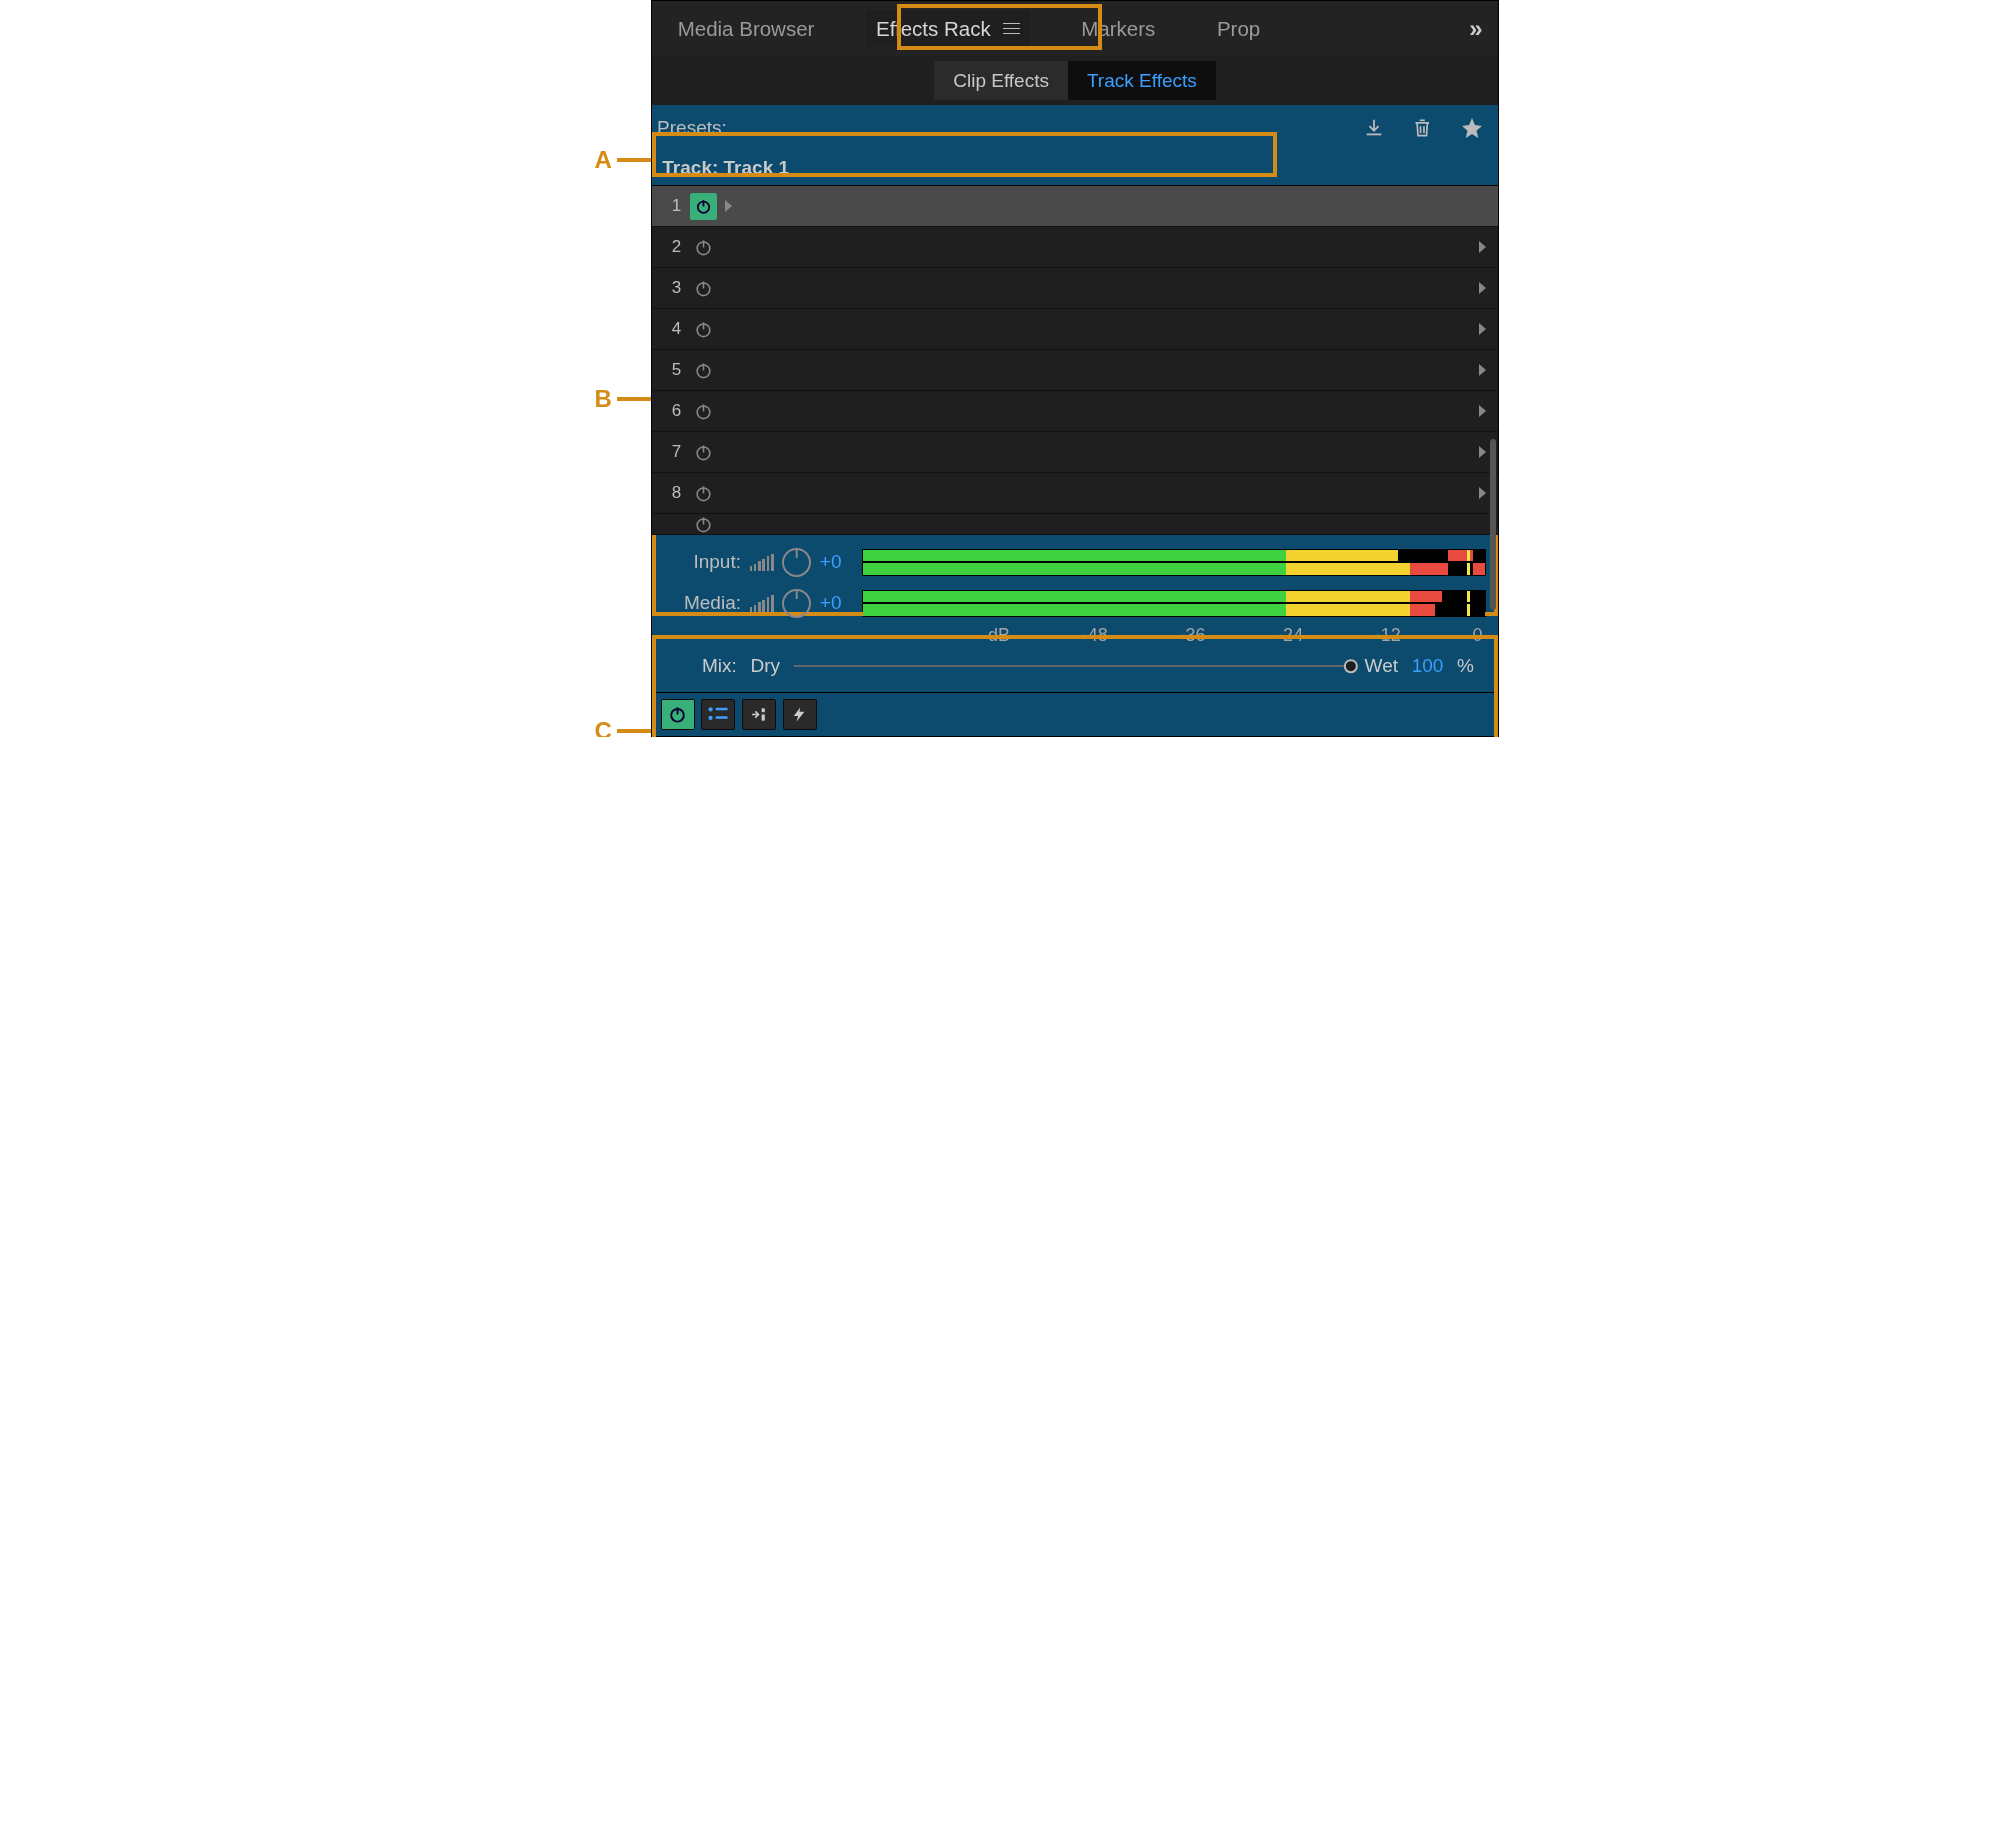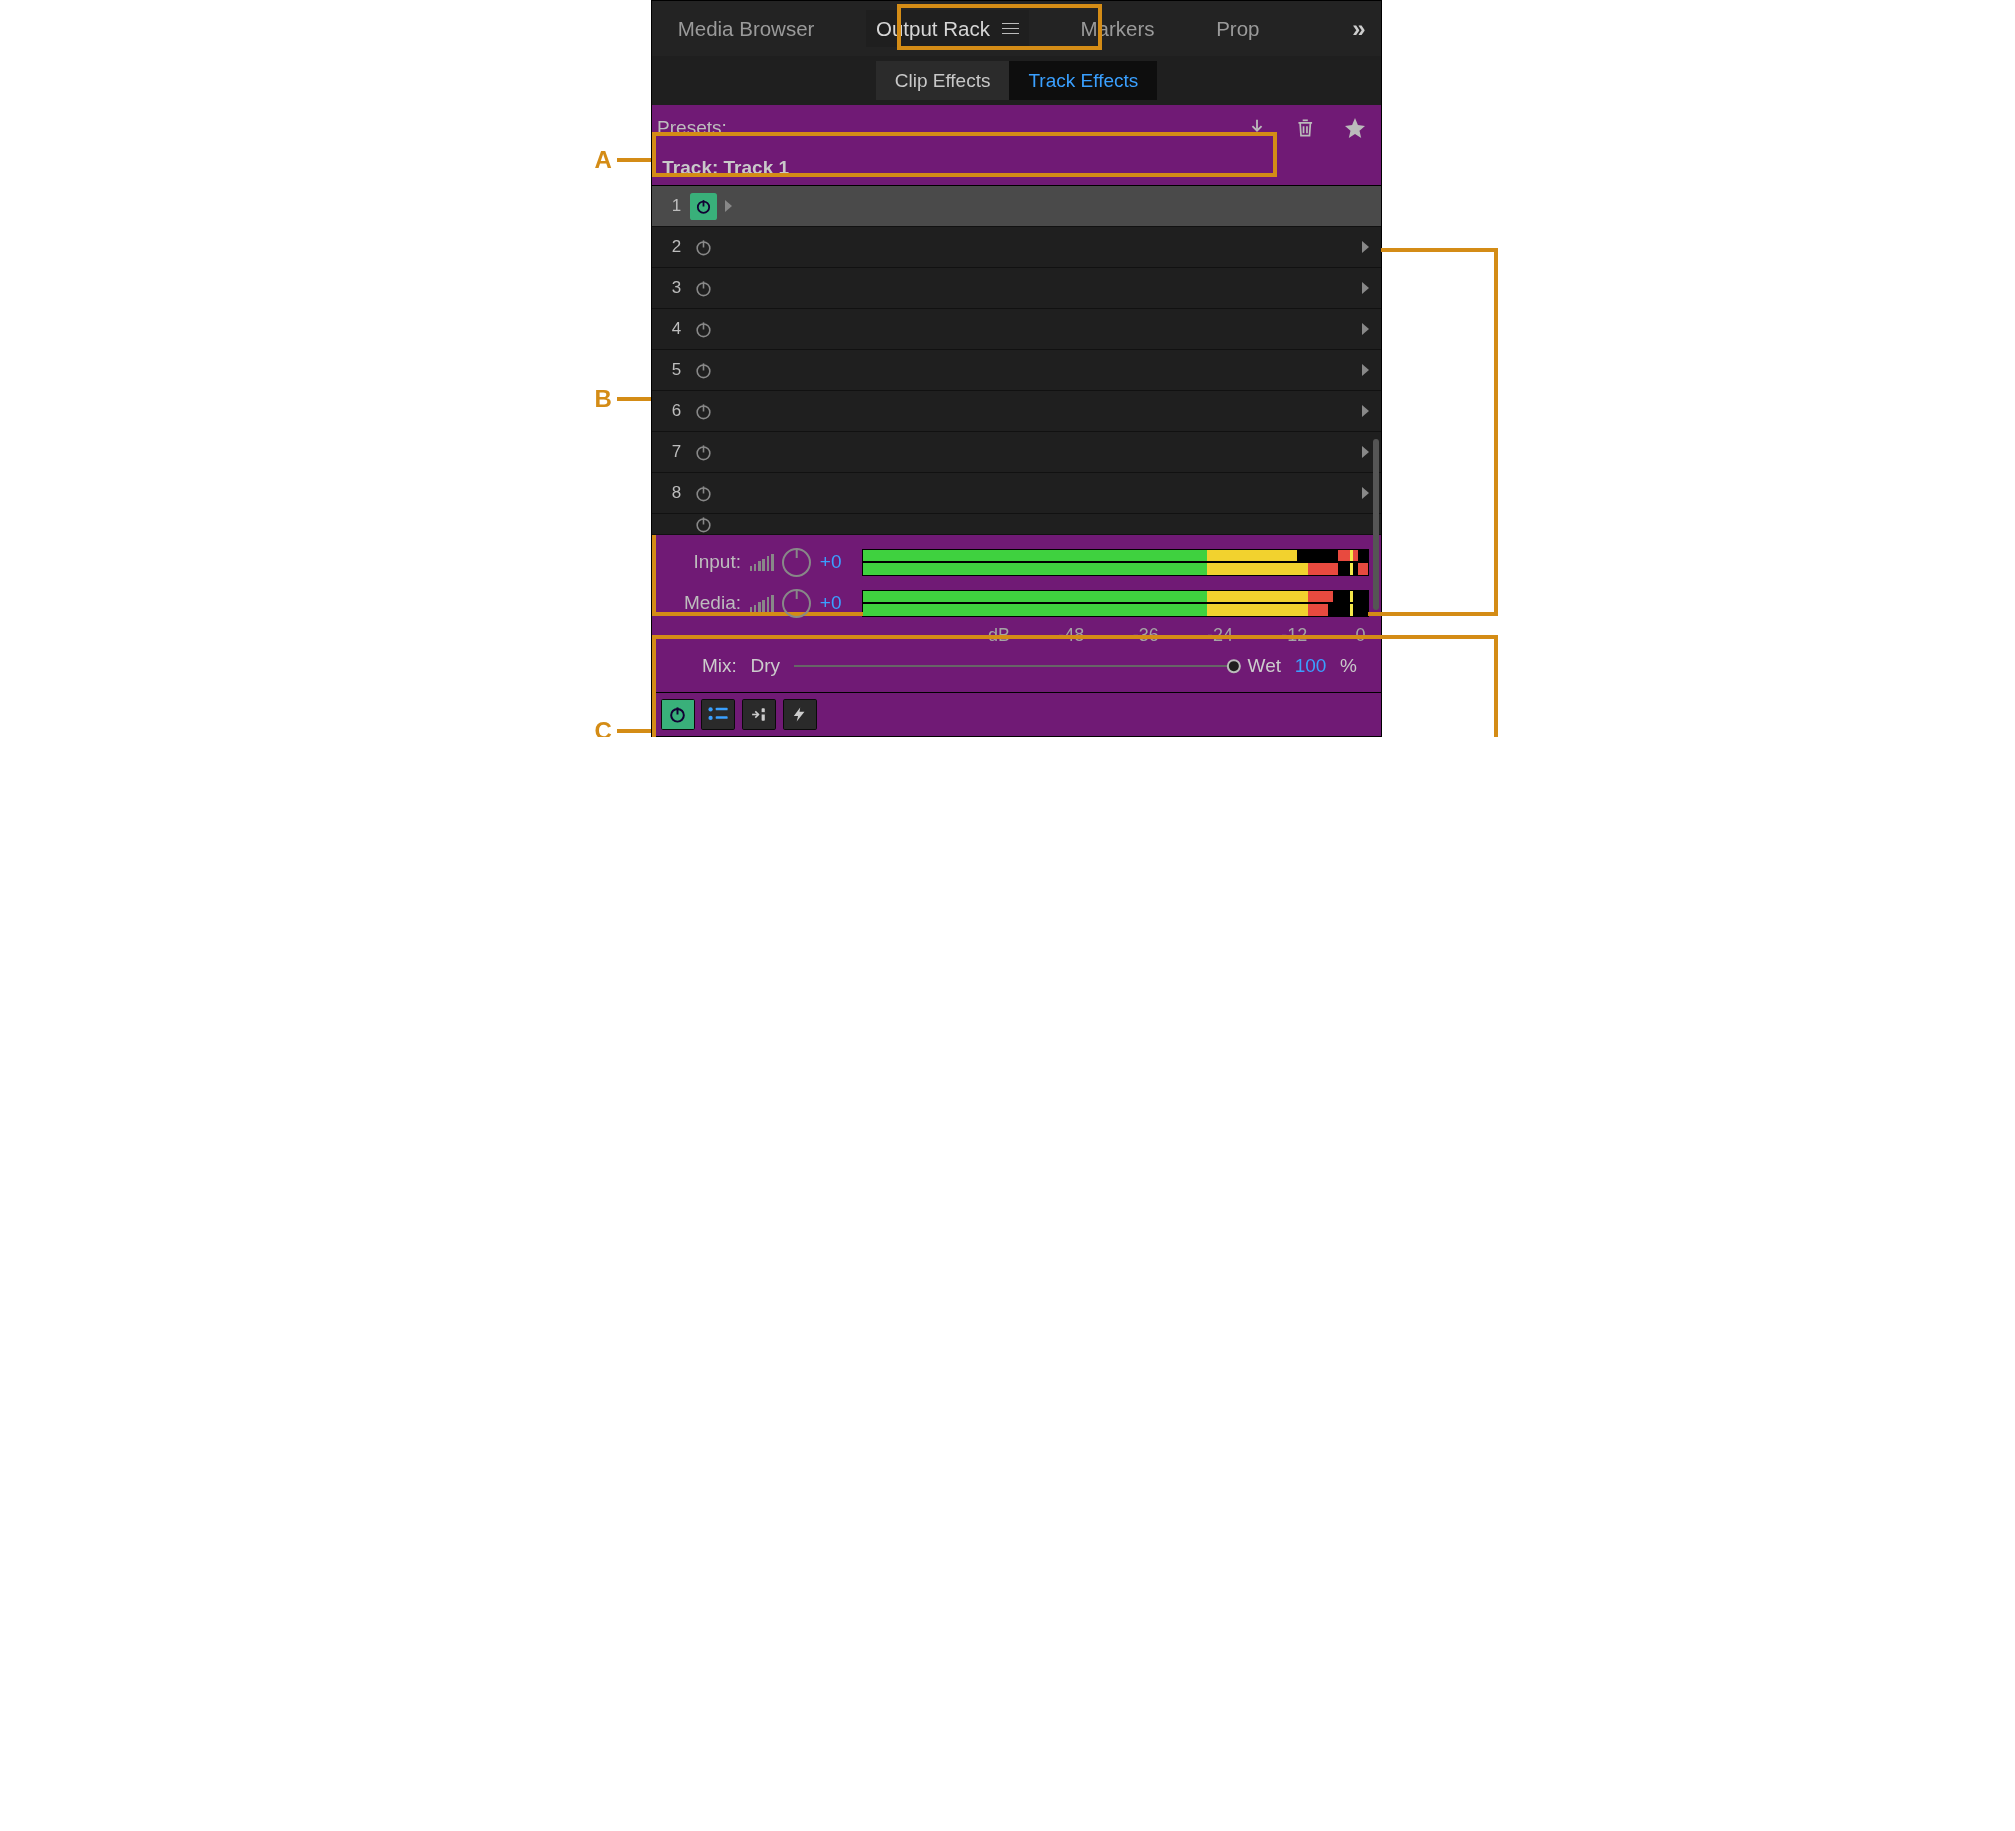--- a/index.html
+++ b/index.html
@@ -34,22 +34,22 @@
       height: 3.4px;
       background: #d48c16;
       margin-left: 5.1px;
     }
     .label-a { top: 146px; }
     .label-b { top: 385px; }
     .label-c { top: 717px; }
     .label-d { top: 839px; }
 
     .panel {
-      width: 731px;
-      background: #701a75;
+      width: 848px;
+      background: #0c4a6e;
       color: #ccc;
       font-size: 19px;
       position: relative;
       border: 0.9px solid #000;
     }
     .tabs {
       display: flex;
       align-items: center;
       height: 55px;
       padding: 0 15.4px;
@@ -394,21 +394,21 @@
     <div class="hl hl-a"></div>
     <div class="hl hl-b"></div>
     <div class="hl hl-c"></div>
     <div class="hl hl-d"></div>
 
     <div class="tabs">
       <div class="tab">
           <span>Media Browser</span>
         </div>
       <div class="tab active">
-        <span>Output Rack</span>
+        <span>Effects Rack</span>
         <span class="hamburger">
             <span></span>
             <span></span>
             <span></span>
           </span>
       </div>
       <div class="tab">
           <span>Markers</span>
         </div>
       <div class="tab">

